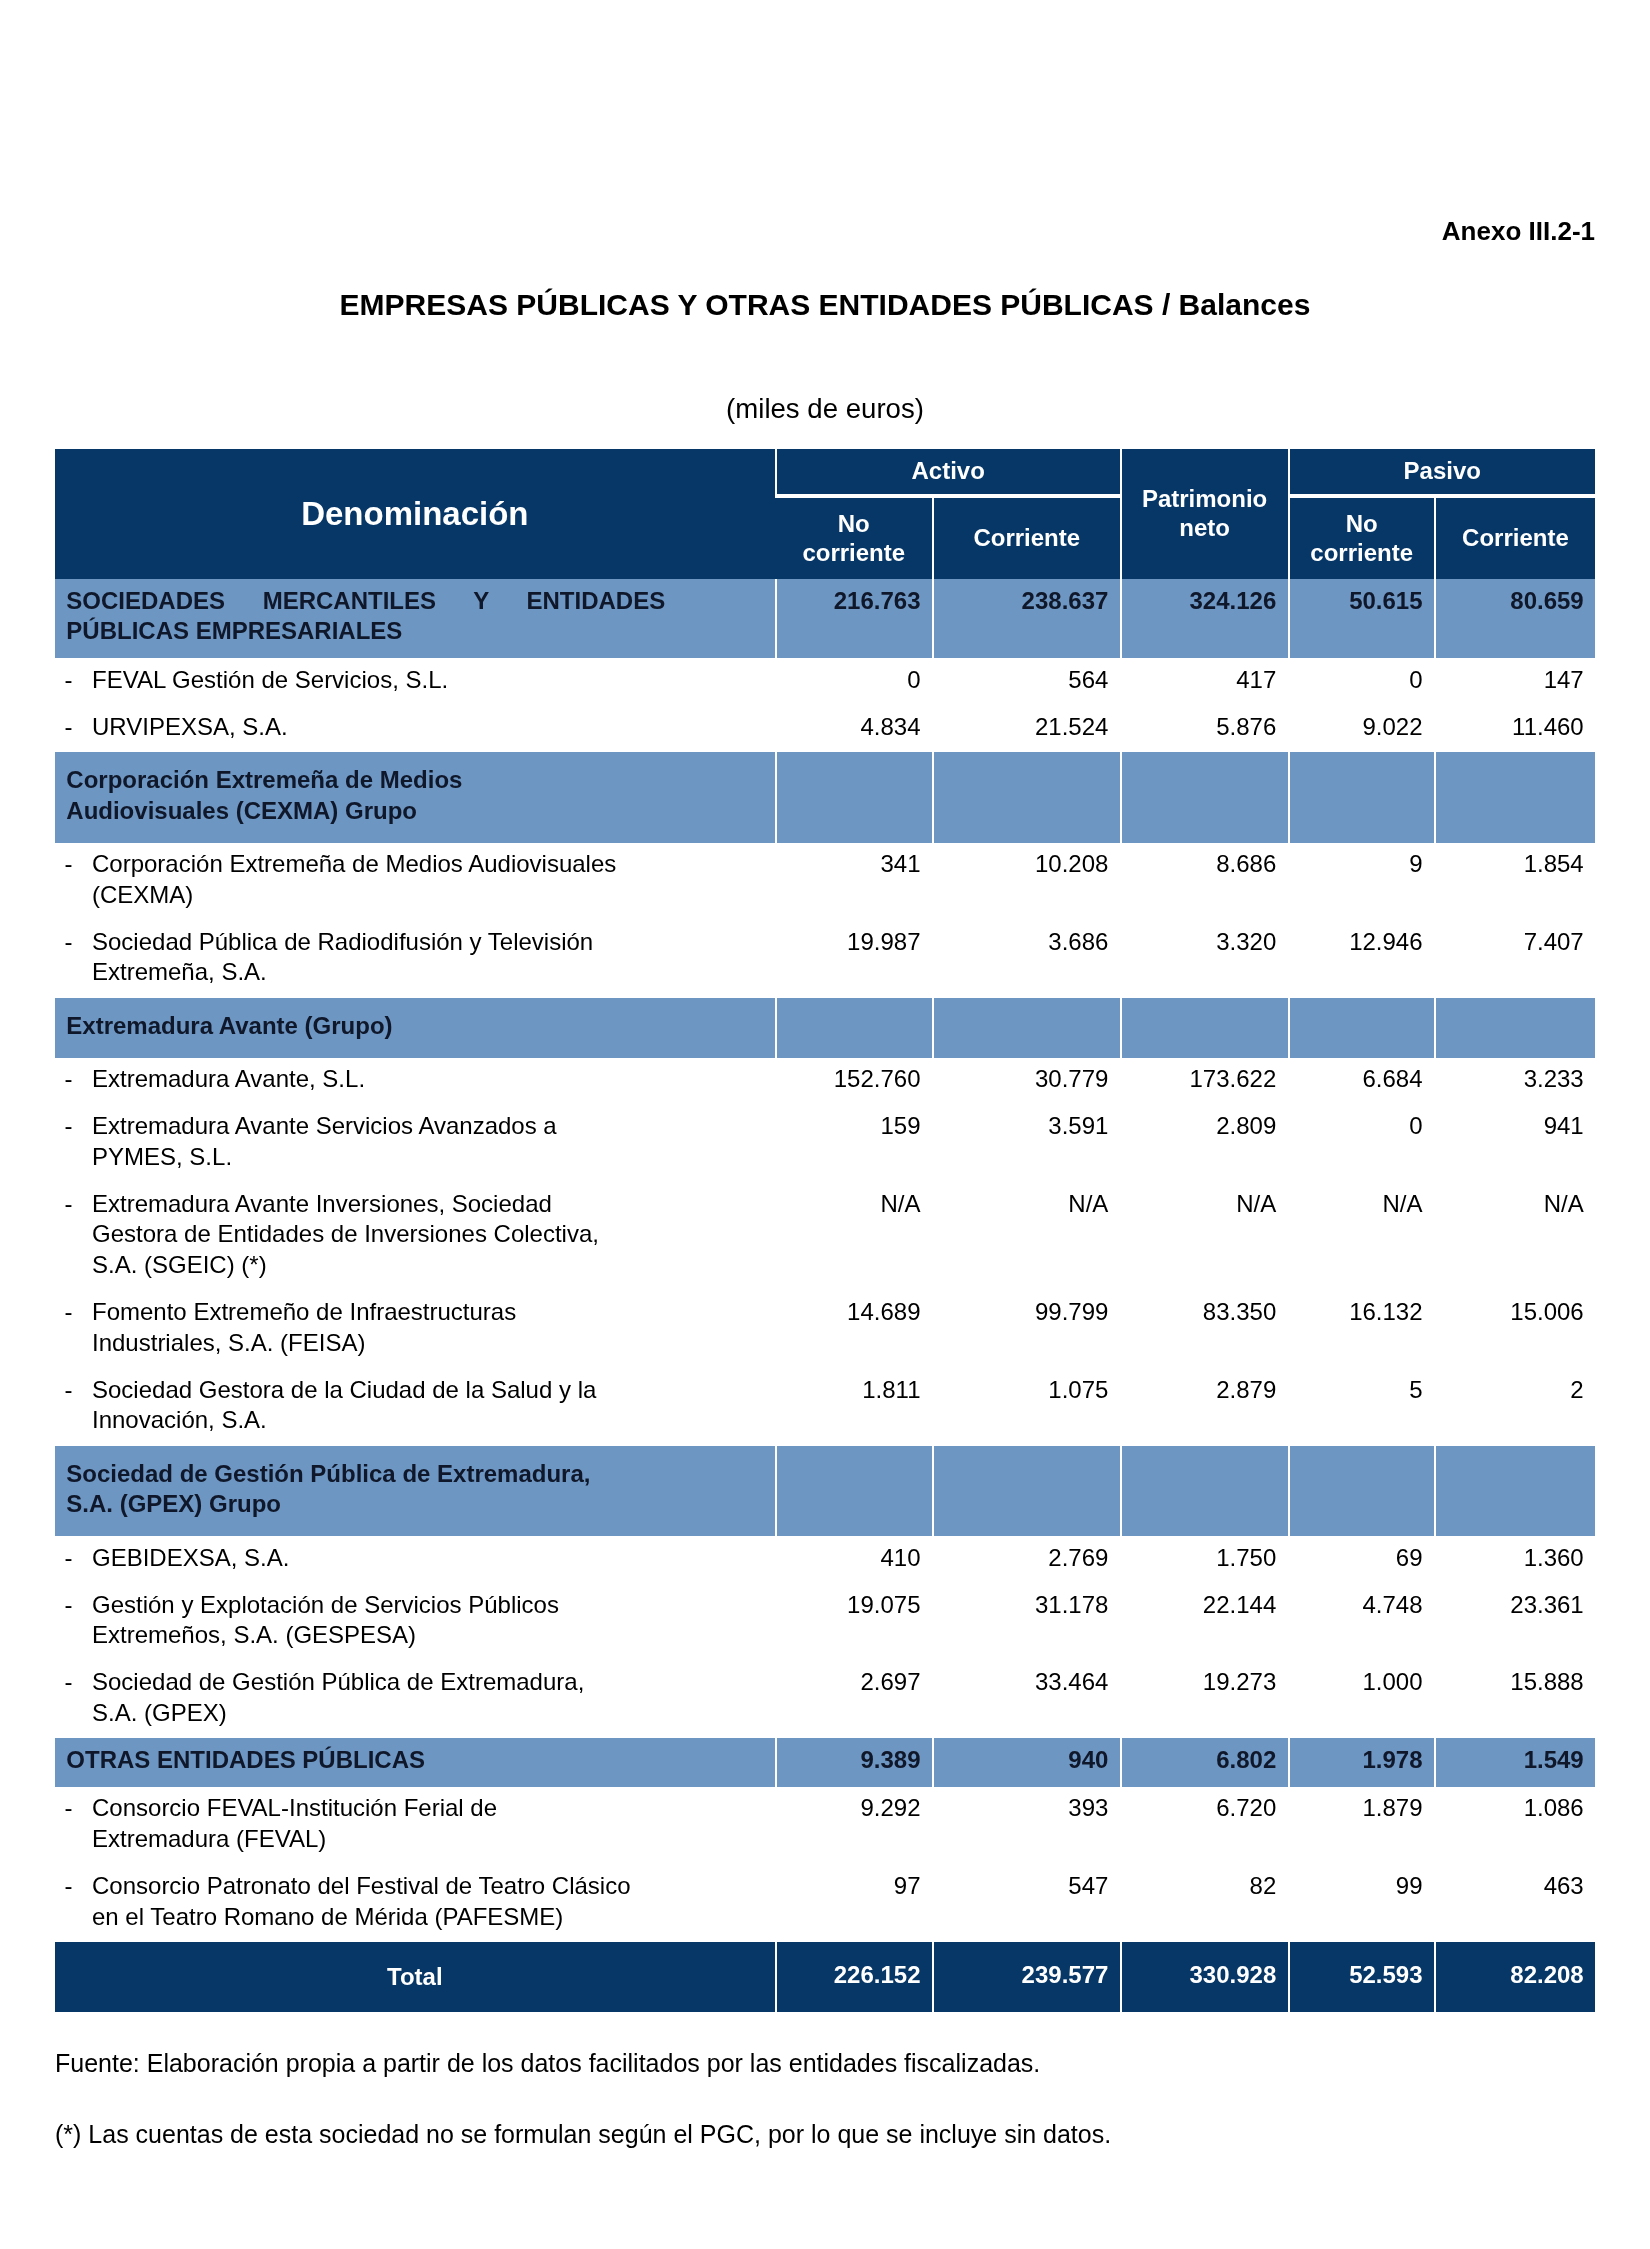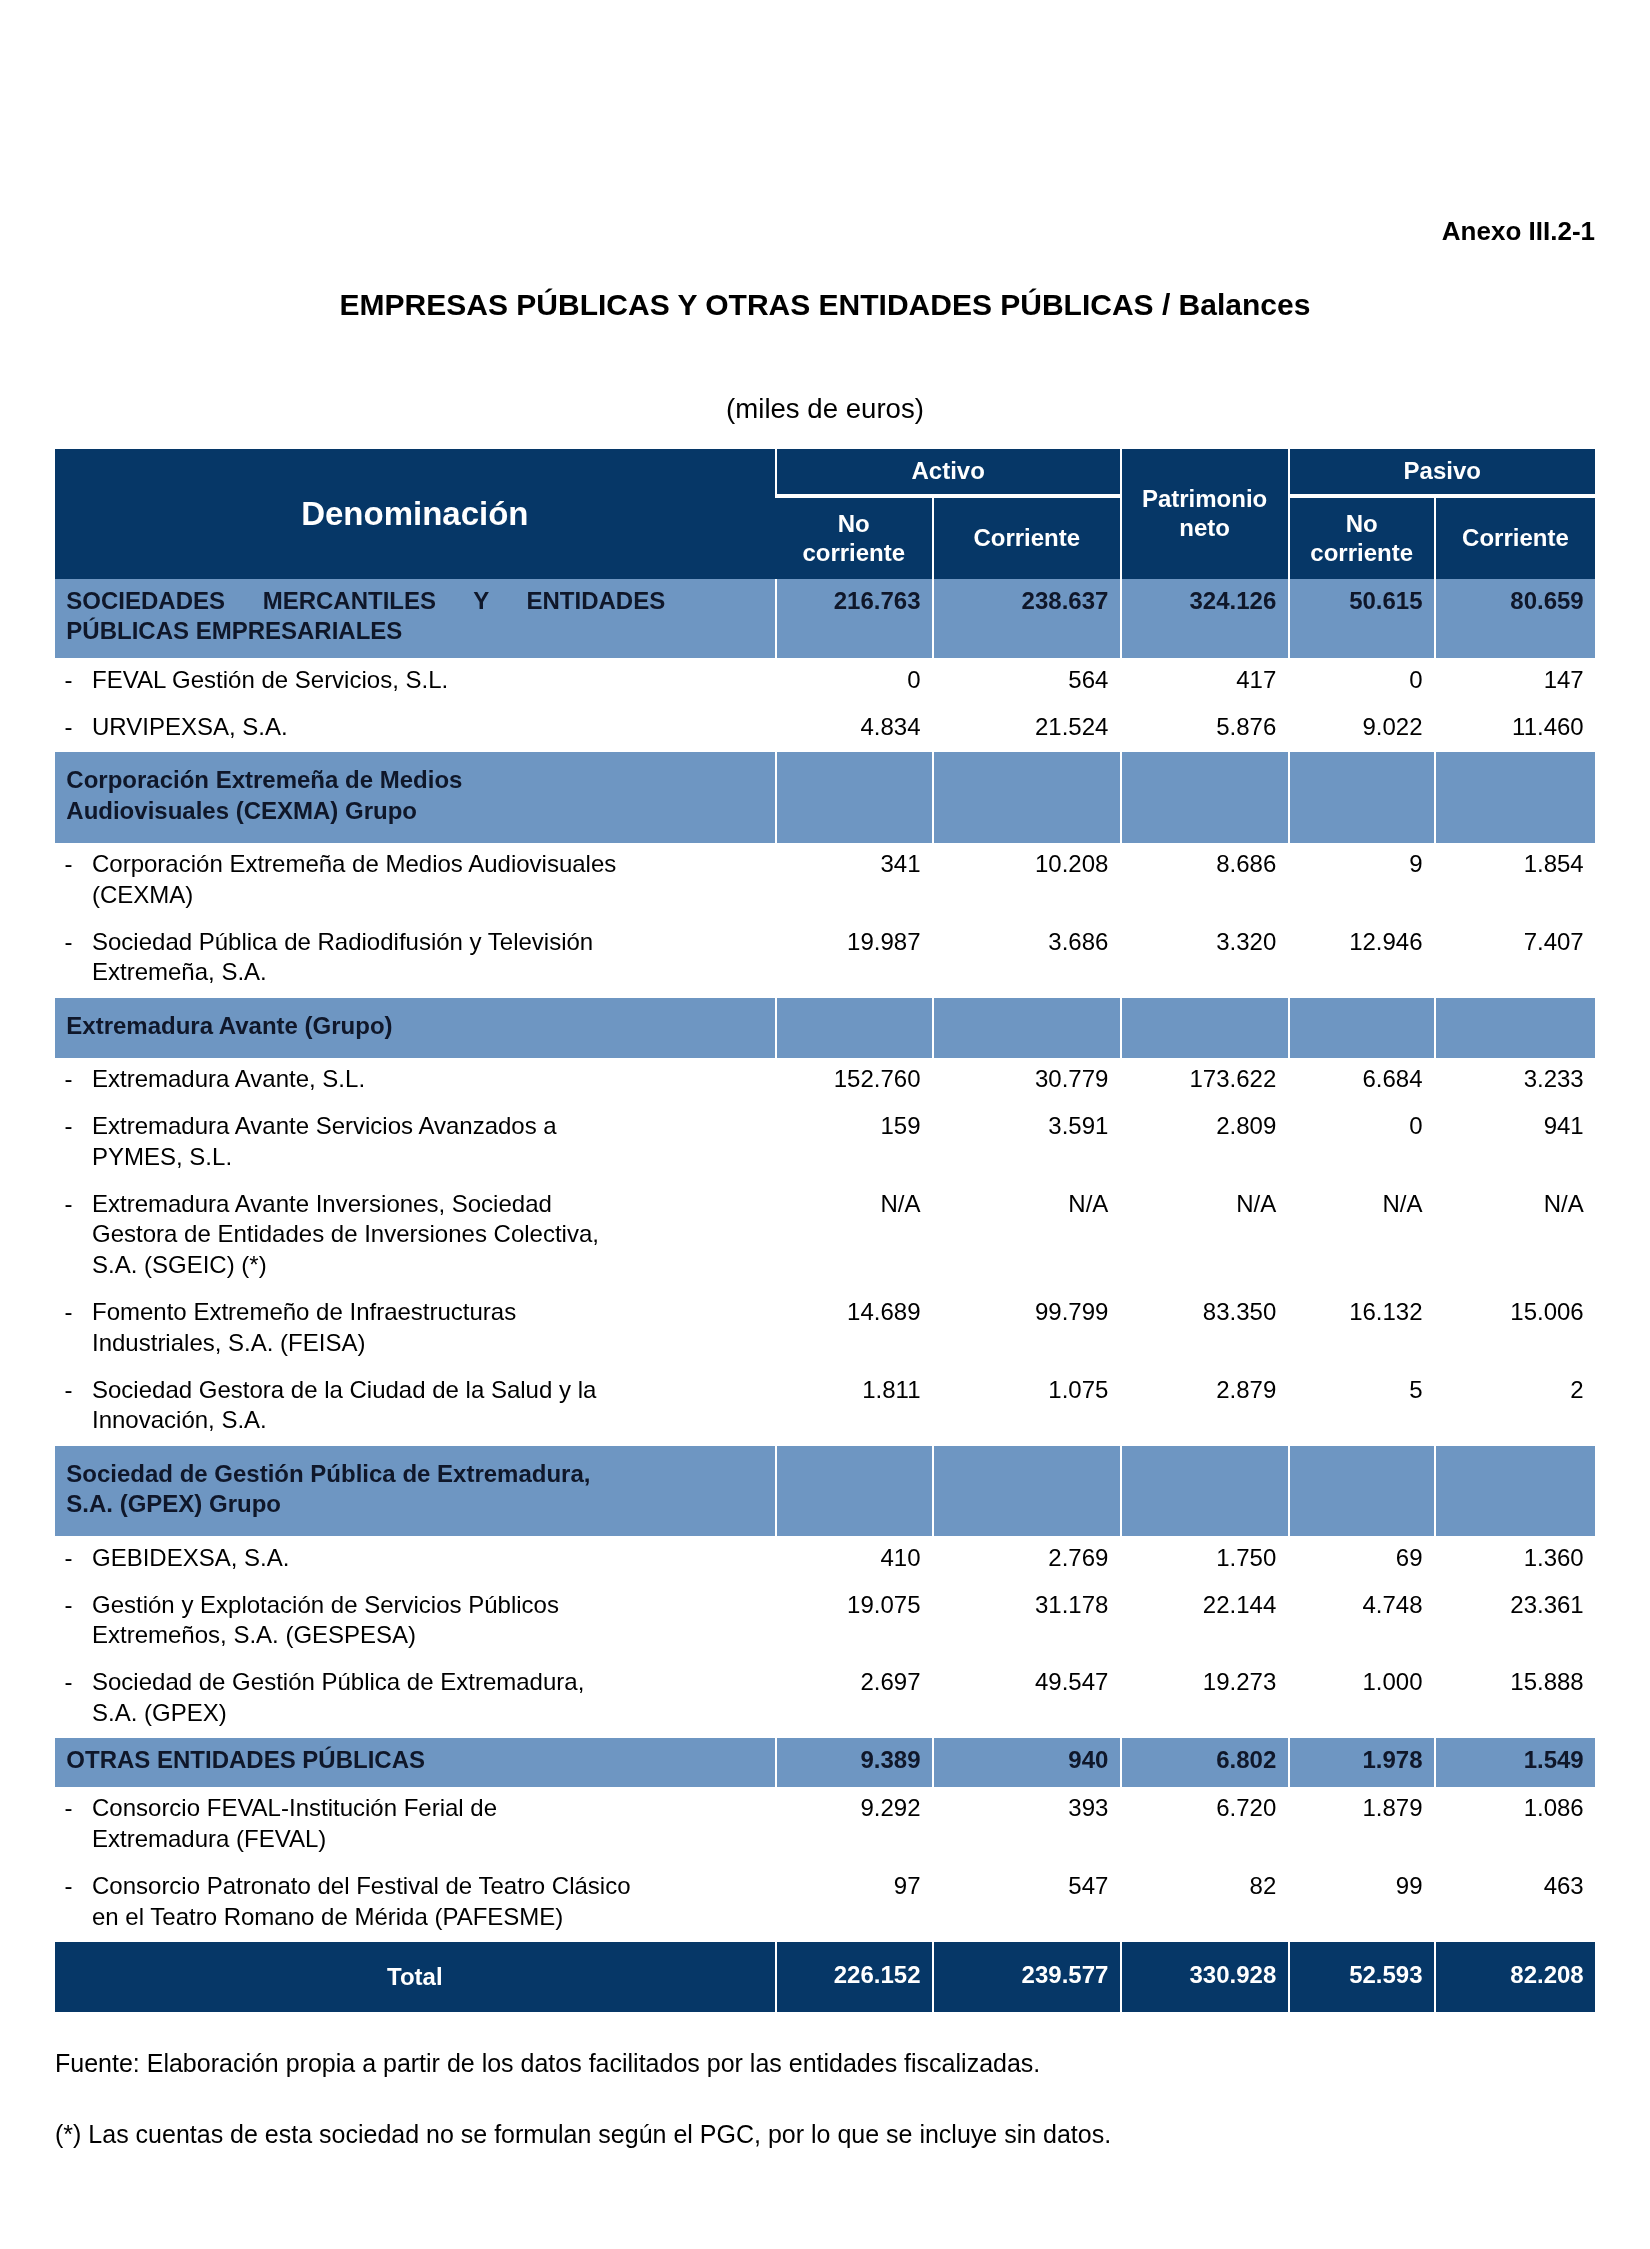--- a/index.html
+++ b/index.html
@@ -222,21 +222,21 @@
           <td class="num">19.075</td>
           <td class="num">31.178</td>
           <td class="num">22.144</td>
           <td class="num">4.748</td>
           <td class="num">23.361</td>
         </tr>
         <tr class="item">
           <td class="name"><span class="dash">-</span><span class="nm">Sociedad de Gestión Pública de Extremadura,
 S.A. (GPEX)</span></td>
           <td class="num">2.697</td>
-          <td class="num">49.547</td>
+          <td class="num">33.464</td>
           <td class="num">19.273</td>
           <td class="num">1.000</td>
           <td class="num">15.888</td>
         </tr>
         <tr class="section">
           <td class="name"><span class="nm">OTRAS ENTIDADES PÚBLICAS</span></td>
           <td class="num">9.389</td>
           <td class="num">940</td>
           <td class="num">6.802</td>
           <td class="num">1.978</td>

